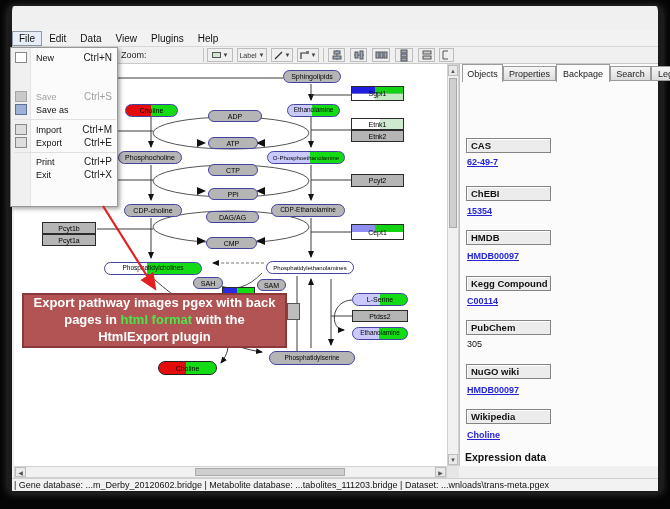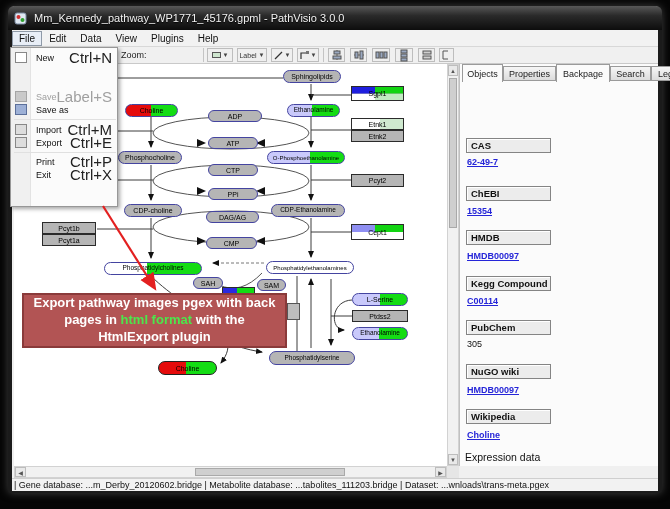--- a/index.html
+++ b/index.html
@@ -28,21 +28,21 @@
             font-size:7px; color:#333; gap:2px; }
   .tb-sep { width:1px; background:#c4c4c4; }
   .ddarrow { font-size:6px; color:#444; }
 
   
   .popup { left:10px; top:47px; width:108px; height:160px; background:#fbfbfb; border:1px solid #979797;
            box-shadow:2px 2px 4px rgba(0,0,0,.35); z-index:30; }
   .popup .gutter { position:absolute; left:0; top:0; width:20px; height:100%; background:#f0f0f0; border-right:1px solid #e3e3e3; }
   .pm-item { position:absolute; left:0; width:108px; height:13px; display:flex; align-items:center; font-size:9px; color:#111; }
   .pm-item .lab { margin-left:25px; }
-  .pm-item .sc { position:absolute; right:7px; font-size:15px; color:#222; }
+  .pm-item .sc { position:absolute; right:7px; font-size:10px; color:#222; }
   .pm-item.disabled .lab, .pm-item.disabled .sc { color:#9f9f9f; }
   .pm-sep { position:absolute; left:3px; width:102px; height:1px; background:#e0e0e0; }
   .pm-red { position:absolute; left:2px; top:134px; width:104px; height:16px; border:2px solid #e33030; display:flex; align-items:center; }
   .pm-red .lab { margin-left:23px; font-size:9px; color:#111; }
   .mi { position:absolute; left:4px; width:12px; height:11px; }
   .mi-new { background:#fff; border:1px solid #888; }
   .mi-open { background:#f0c36a; border:1px solid #a5782a; }
   .mi-save { background:#c9c9c9; border:1px solid #a5a5a5; }
   .mi-saveas { background:#9db0d6; border:1px solid #5b6f9a; }
   .mi-import { background:#ddd; border:1px solid #888; }
@@ -72,43 +72,35 @@
   .rpanel { left:459px; top:64px; width:199px; height:402px; background:#fbfbfb; border-left:1px solid #c0c0c0; z-index:3; }
   .tab { position:absolute; top:66px; height:15px; background:linear-gradient(#f6f6f6,#dcdcdc); border:1px solid #9a9a9a;
          font-size:9px; color:#222; display:flex; align-items:center; justify-content:center; z-index:4; }
   .tab.active { top:64px; height:18px; background:#fbfbfb; border-bottom:none; z-index:5; }
   .xref-hdr { position:absolute; color:#1b7cc0; font-weight:bold; font-size:11px; }
   .sec-box { position:absolute; left:466px; width:85px; height:15px; background:#ececec;
              border:1px solid #848484; box-shadow:inset 1px 1px 0 #fff; font-weight:bold; font-size:9.5px;
              color:#111; display:flex; align-items:center; padding-left:4px; z-index:4; }
   .sec-val { position:absolute; left:467px; font-size:9px; font-weight:bold; color:#2525d8; text-decoration:underline; z-index:4; }
   .sec-val.plain { color:#111; text-decoration:none; font-weight:normal; }
-  .exp-hdr { position:absolute; left:465px; top:451px; font-weight:normal; font-size:10.5px; color:#111; z-index:4; }
+  .exp-hdr { position:absolute; left:465px; top:451px; font-weight:bold; font-size:10.5px; color:#111; z-index:4; }
 
   
   .statusbar { left:12px; top:478px; width:646px; height:13px; background:#f2f2f2; border-top:1px solid #cfcfcf;
                font-size:9px; color:#111; display:flex; align-items:center; padding-left:2px; white-space:nowrap; overflow:hidden; }
 
   svg { position:absolute; overflow:visible; }
 </style>
 </head>
 <body>
 
 <div class="stage">
 
   <div class="abs win-frame"></div>
 
-  <div class="abs titlebar">
-    <svg width="13" height="13" style="position:static;margin-left:6px">
-      <rect x="1" y="1" width="11" height="11" rx="2" fill="#dfe8f2" stroke="#7a8aa0"></rect>
-      <circle cx="4.5" cy="5" r="2" fill="#d03030"></circle>
-      <circle cx="8.5" cy="8" r="2" fill="#30a030"></circle>
-    </svg>
-    <span class="title-text">Mm_Kennedy_pathway_WP1771_45176.gpml - PathVisio 3.0.0</span>
-  </div>
 
   <div class="abs menubar">
     <span class="menu-item pressed">File</span>
     <span class="menu-item">Edit</span>
     <span class="menu-item">Data</span>
     <span class="menu-item">View</span>
     <span class="menu-item">Plugins</span>
     <span class="menu-item">Help</span>
   </div>
 
@@ -329,21 +321,21 @@
   <div class="abs popup">
     <div class="gutter"></div>
     <div class="pm-item" style="top:3px">
       <span class="mi mi-new"></span>
       <span class="lab">New</span>
       <span class="sc">Ctrl+N</span>
     </div>
     <div class="pm-item disabled" style="top:42px">
       <span class="mi mi-save"></span>
       <span class="lab">Save</span>
-      <span class="sc">Label+S</span>
+      <span class="sc">Ctrl+S</span>
     </div>
     <div class="pm-item" style="top:55px">
       <span class="mi mi-saveas"></span>
       <span class="lab">Save as</span>
     </div>
     <div class="pm-sep" style="top:71px"></div>
     <div class="pm-item" style="top:75px">
       <span class="mi mi-import"></span>
       <span class="lab">Import</span>
       <span class="sc">Ctrl+M</span>

